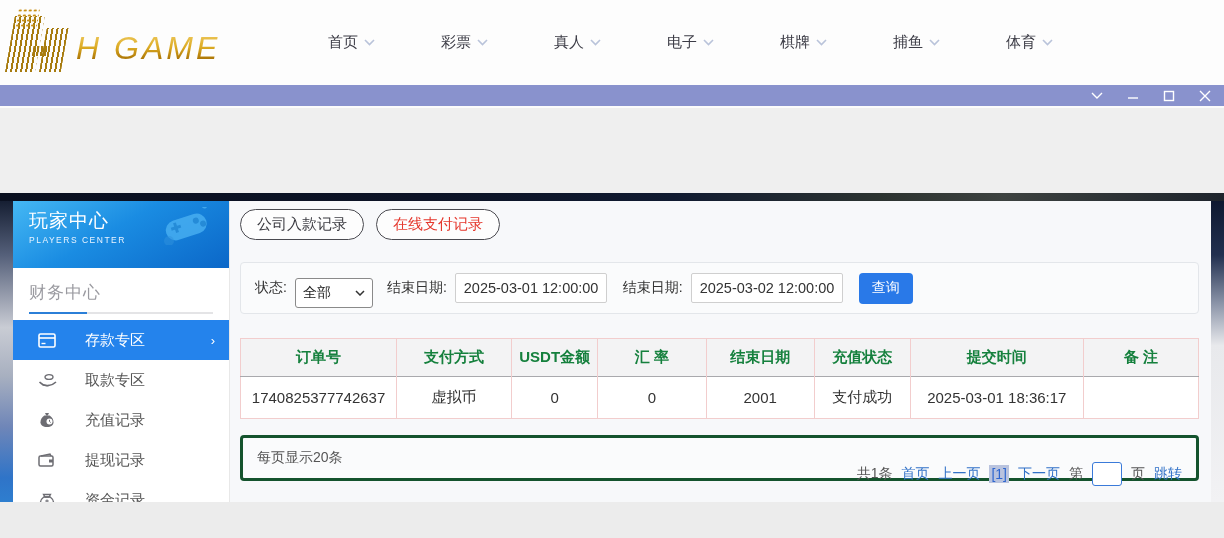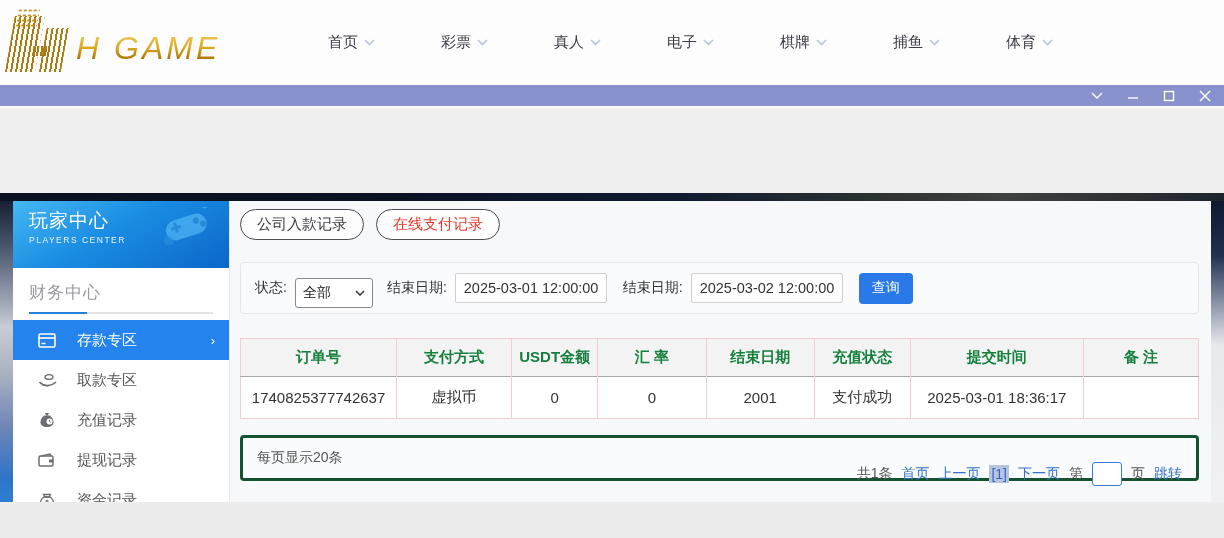--- a/index.html
+++ b/index.html
@@ -49,21 +49,21 @@
   .sb-header { height:67px; position:relative; overflow:hidden; padding:7px 0 0 16px;
     background:linear-gradient(150deg,#45b8f4 0%,#1a8ce2 45%,#0b67c8 100%); }
   .sb-title { color:#fff; font-size:19px; letter-spacing:1px; }
   .sb-sub { color:#eaf4ff; font-size:8.5px; letter-spacing:1.5px; margin-top:1px; }
   .sb-gamepad { position:absolute; right:14px; top:6px; opacity:.75; }
   .sb-section { padding:13px 16px 0 16px; }
   .sb-section-label { color:#9a9aa0; font-size:17px; letter-spacing:1px; }
   .sb-section-line { margin-top:8px; height:2px; background:#e4e4e6; position:relative; }
   .sb-section-line::before { content:""; position:absolute; left:0; top:0; width:58px; height:2px; background:#2b7fd8; }
   .sb-menu { margin-top:6px; }
-  .sb-item { height:40px; display:flex; align-items:center; padding:0 14px 0 24px; gap:20px;
+  .sb-item { height:40px; display:flex; align-items:center; padding:0 14px 0 24px; gap:28px;
     color:#555; font-size:15px; cursor:pointer; }
   .sb-item .sb-ic { width:20px; display:flex; justify-content:center; color:#6d6d73; }
   .sb-item.active { background:#2483ec; color:#fff; }
   .sb-item.active .sb-ic { color:#fff; }
   .sb-item .chev { margin-left:auto; font-size:13px; }
 
   
   .content { flex:1; background:#f7f8fa; padding:8px 12px 0 10px; overflow:hidden; }
   .tabs-row { display:flex; gap:12px; }
   .tab-pill { height:31px; border:1px solid #4a4a50; border-radius:16px; background:#fdfdfd;

